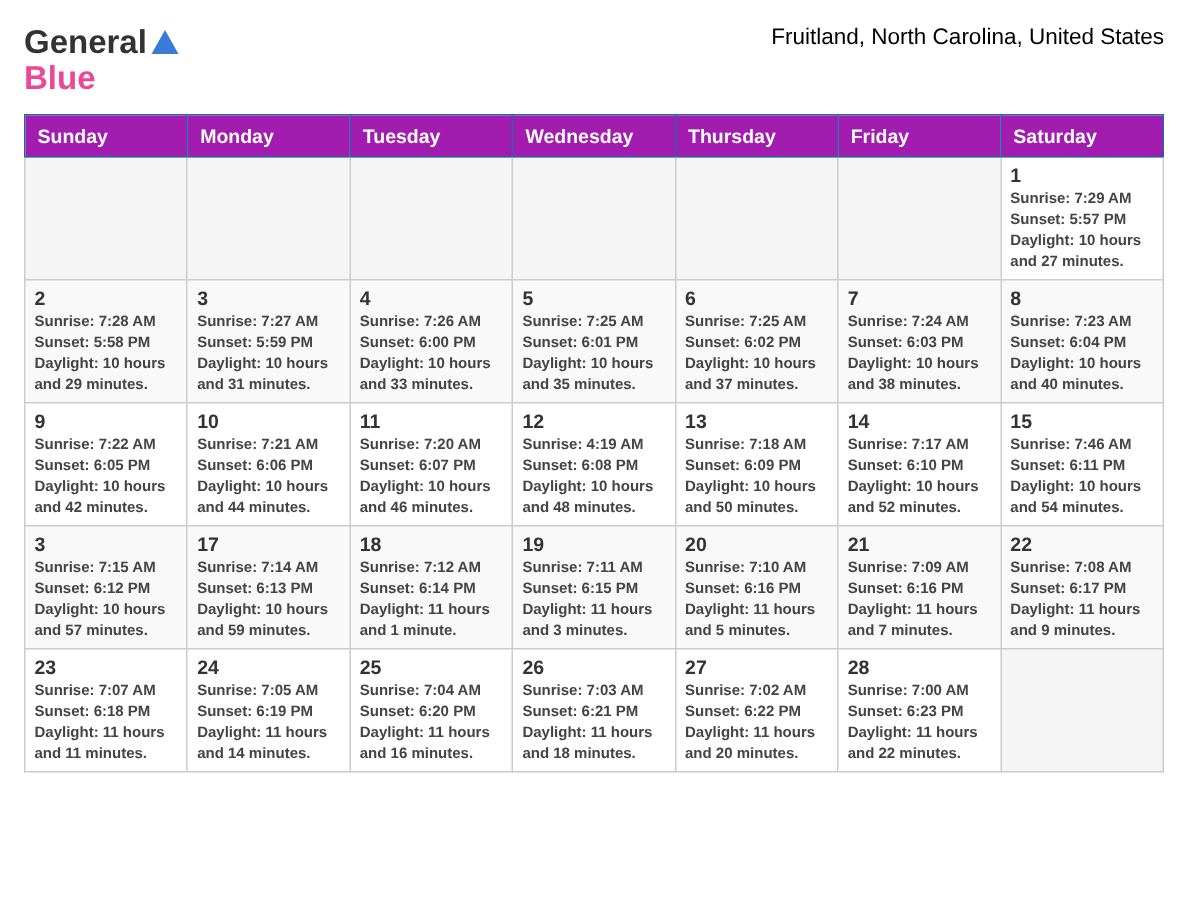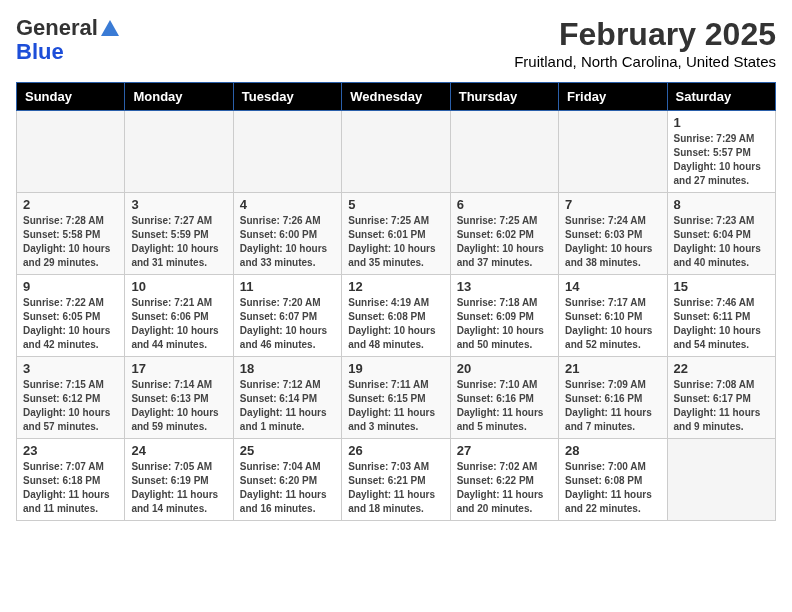--- a/index.html
+++ b/index.html
@@ -19,40 +19,40 @@
     .logo {
       display: flex;
       align-items: center;
     }
     .logo-text {
       font-size: 22px;
       font-weight: bold;
       line-height: 1.1;
     }
     .logo-general { color: #333; }
-    .logo-blue { color: #1d4ed8; }
+    .logo-blue { color: #ec4899; }
     .title-block {
       text-align: right;
     }
     .month-title {
       font-size: 32px;
       font-weight: bold;
       color: #333;
     }
     .location-title {
       font-size: 15px;
       color: #000000;
     }
     .calendar {
       width: 100%;
       border-collapse: collapse;
       border: 1px solid #ccc;
     }
     .calendar th {
-      background-color: #000000;
+      background-color: #a21caf;
       color: #fff;
       text-align: left;
       padding: 6px 8px;
       font-size: 13px;
       font-weight: bold;
       border: 1px solid #2a5faa;
     }
     .calendar td {
       vertical-align: top;
       border: 1px solid #ccc;
@@ -89,21 +89,20 @@
       <div style="display:flex;align-items:flex-end;">
         <span class="logo-text logo-general">General</span>
         <svg width="22" height="22" viewBox="0 0 22 22" style="margin:0 1px;">
           <polygon points="11,2 20,18 2,18" fill="#3a7bd5"></polygon>
         </svg>
       </div>
       <span class="logo-text logo-blue">Blue</span>
     </div>
   </div>
   <div class="title-block">
-    <div class="month-title">February 2025</div>
     <div class="location-title">Fruitland, North Carolina, United States</div>
   </div>
 </div>
 
 <table class="calendar">
   <thead>
     <tr>
     <th>Sunday</th>
         <th>Monday</th>
         <th>Tuesday</th>
@@ -287,19 +286,19 @@
         </td>
         <td>
           <span class="day-number">27</span>
           <div class="day-info">Sunrise: 7:02 AM
 Sunset: 6:22 PM
 Daylight: 11 hours and 20 minutes.</div>
         </td>
         <td>
           <span class="day-number">28</span>
           <div class="day-info">Sunrise: 7:00 AM
-Sunset: 6:08 PM
+Sunset: 6:23 PM
 Daylight: 11 hours and 22 minutes.</div>
         </td>
         <td class="empty"></td>
       </tr>
     </tbody>
 </table>
 
 </body></html>

